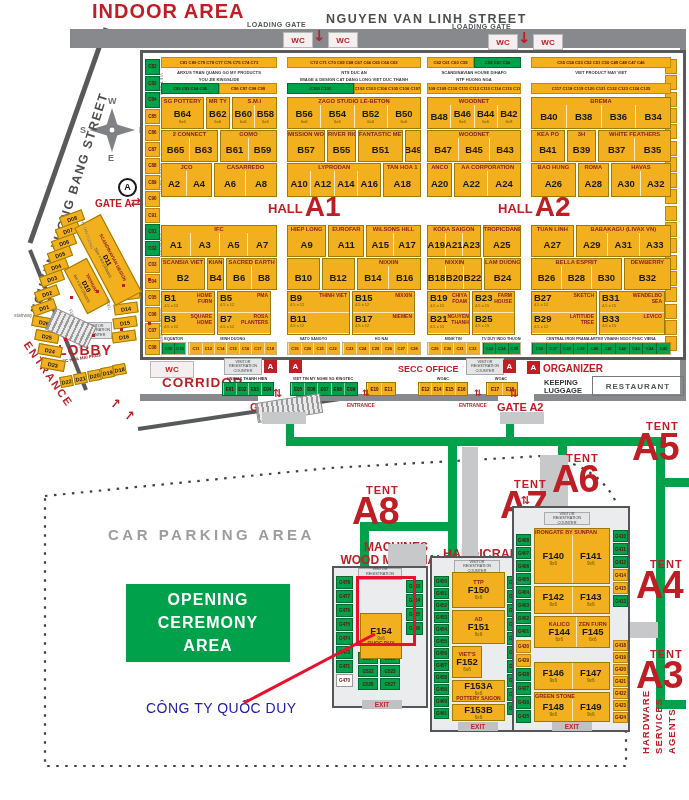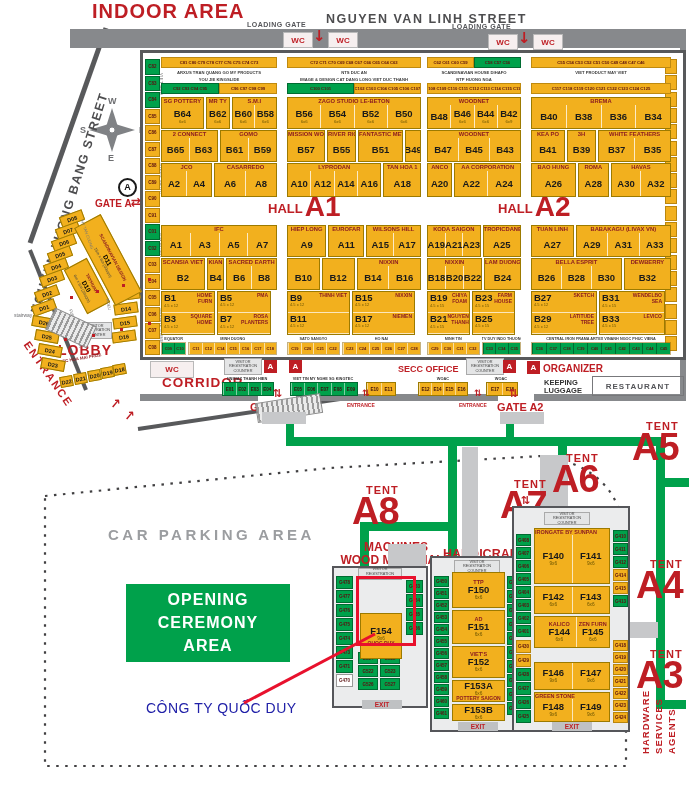--- a/index.html
+++ b/index.html
@@ -1203,21 +1203,21 @@
         <div class="tblk" style="position: absolute; left: 20px; top: 14px; width: 53px; height: 36px;">
           <div class="thdr">TTP</div>
           <div class="tid">F150</div>
           <div class="tsz">6x6</div>
         </div>
         <div class="tblk" style="position: absolute; left: 20px; top: 52px; width: 53px; height: 34px;">
           <div class="thdr">AD</div>
           <div class="tid">F151</div>
           <div class="tsz">6x6</div>
         </div>
-        <div class="tblk" style="position: absolute; left: 20px; top: 88px; width: 53px; height: 32px;">
+        <div class="tblk" style="position: absolute; left: 20px; top: 88px; width: 30px; height: 32px;">
           <div class="thdr">VIET'S</div>
           <div class="tid">F152</div>
           <div class="tsz">6x6</div>
         </div>
         <div class="tblk" style="position: absolute; left: 20px; top: 122px; width: 53px; height: 22px;">
           <div class="tid">F153A</div>
           <div class="tsz">6x6</div>
           <div class="tsub">POTTERY SAIGON</div>
         </div>
         <div class="tblk" style="position: absolute; left: 20px; top: 146px; width: 53px; height: 17px;">

